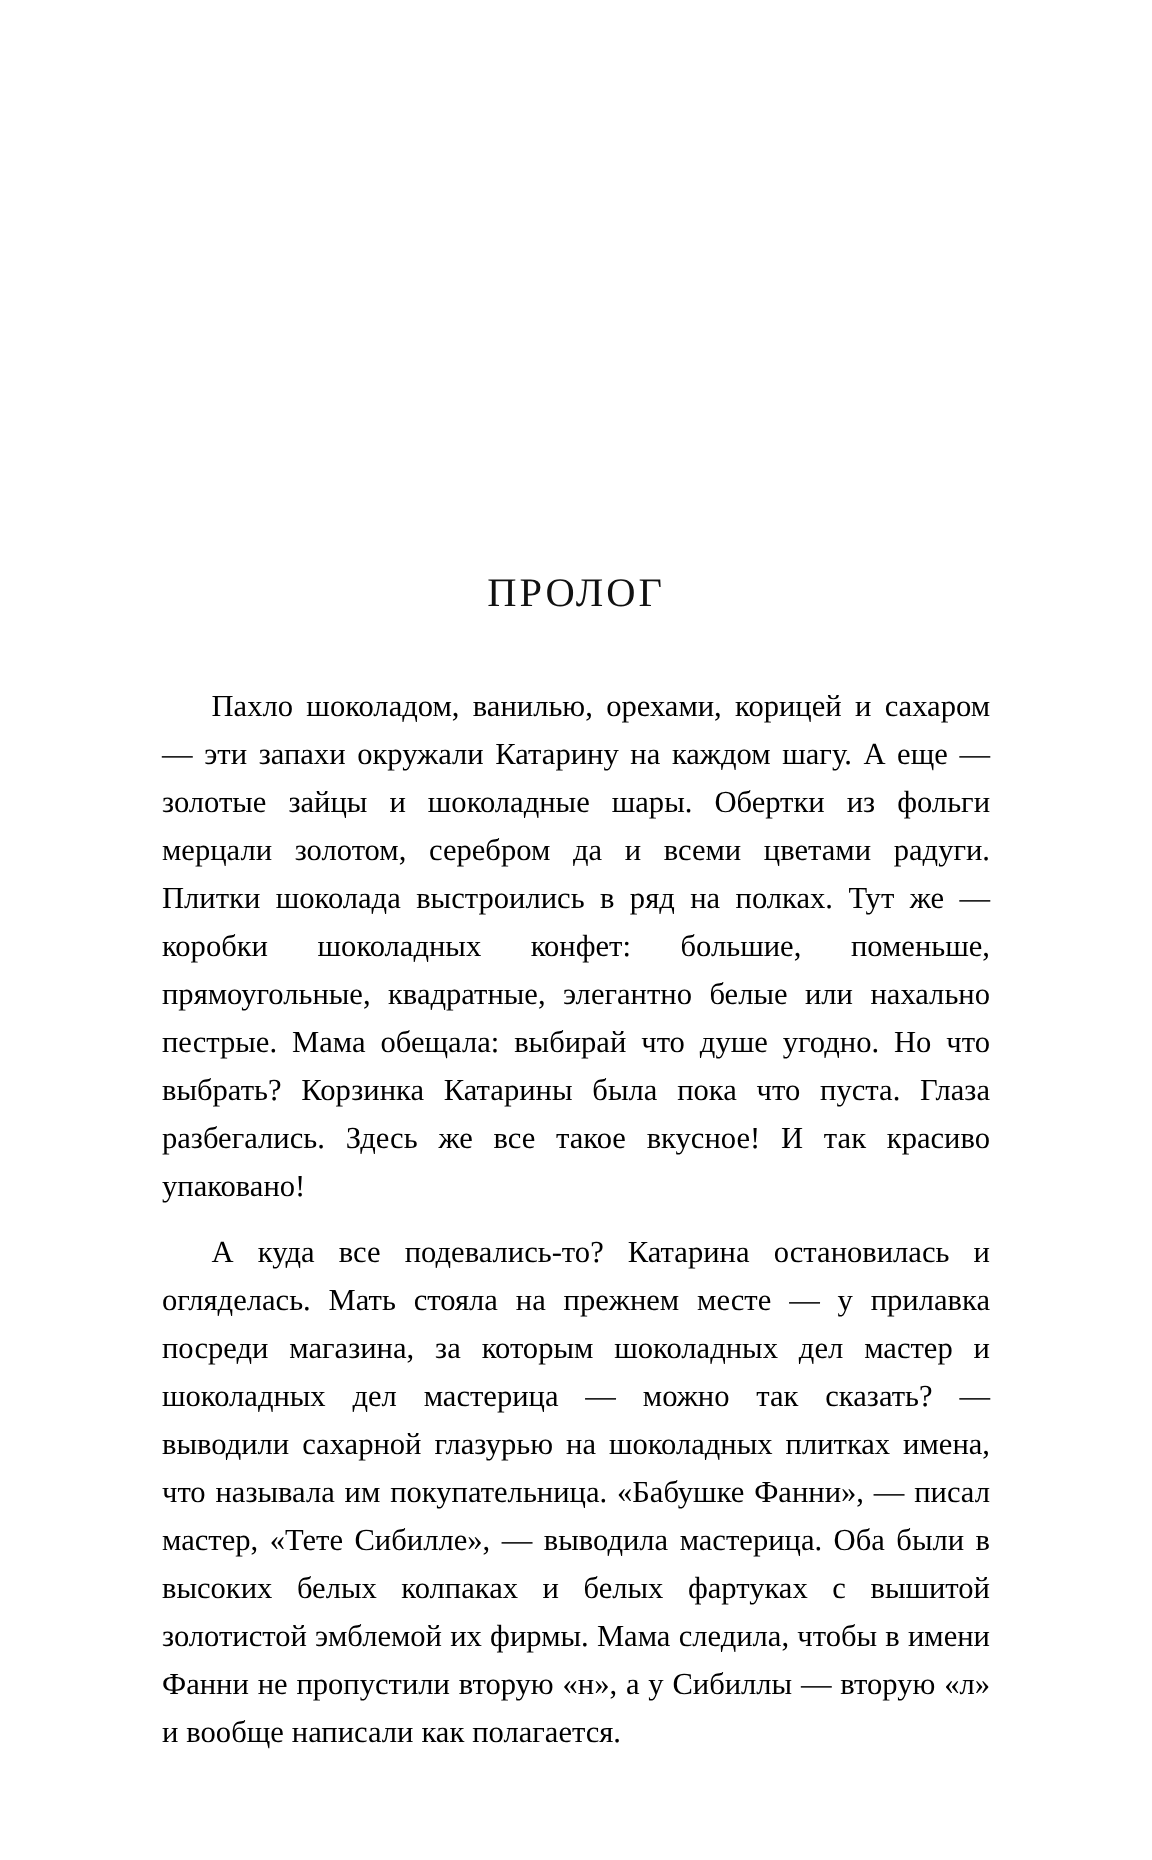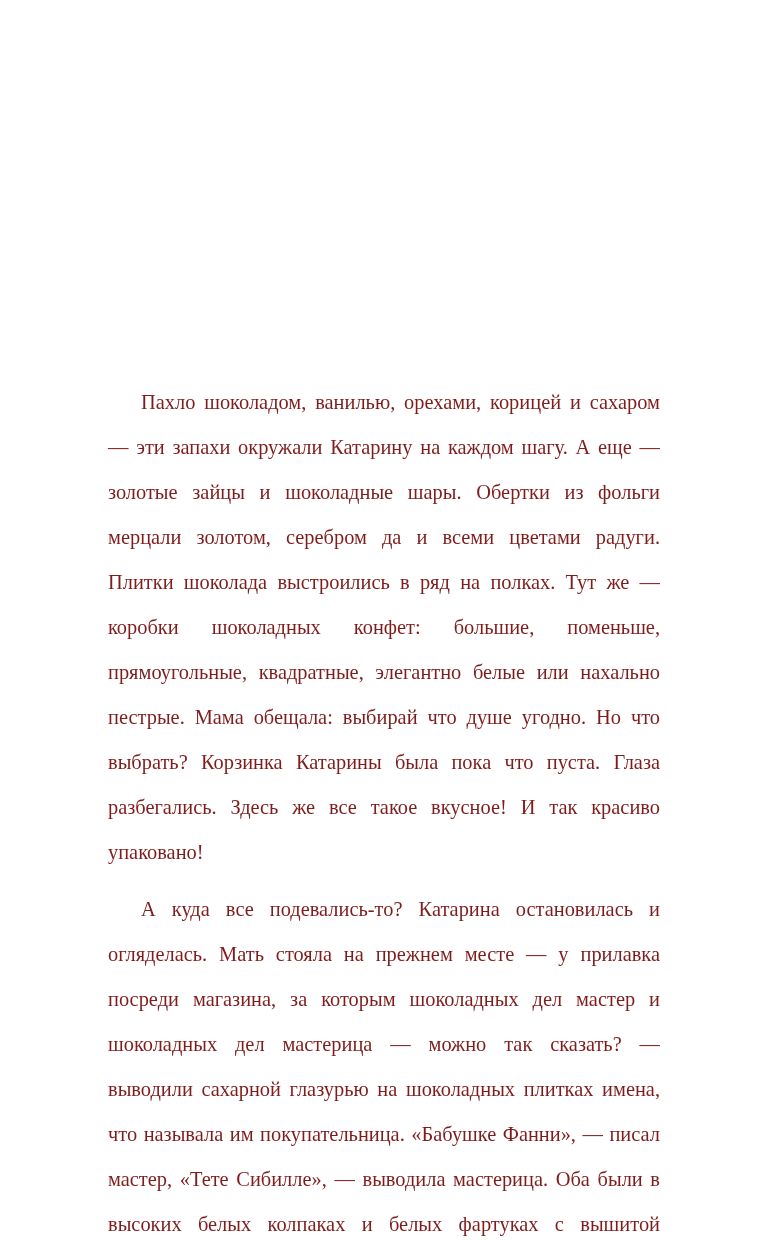--- a/index.html
+++ b/index.html
@@ -30,33 +30,34 @@
     font-size: 27px;
     letter-spacing: 2.0px;
     text-align: center;
     font-weight: normal;
     margin: 0 0 44px 0;
     color: #111111;
     font-family: "Liberation Serif", "DejaVu Serif", serif;
   }
   .para {
     font-size: 20.4px;
-    line-height: 45px;
+    line-height: 32px;
     text-align: justify;
     text-indent: 33px;
     margin: 0;
-    color: #7f1d1d;
+    color: #000000;
     hyphens: manual;
     word-spacing: 0.2px;
   }
   .para + .para {
     margin-top: 12px;
   }
 </style>
 </head>
 <body>
 
 <div class="page">
   <div class="content">
+    <h1 class="chapter-title">ПРОЛОГ</h1>
     <p class="para">Пахло шоколадом, ванилью, орехами, корицей и сахаром — эти запахи окружали Катарину на каждом шагу. А еще — золотые зайцы и шоколадные шары. Обертки из фольги мерцали золотом, серебром да и всеми цветами радуги. Плитки шоколада выстроились в ряд на полках. Тут же — коробки шоколадных конфет: большие, поменьше, прямоугольные, квадратные, элегантно белые или нахально пестрые. Мама обещала: выбирай что душе угодно. Но что выбрать? Корзинка Катарины была пока что пуста. Глаза разбегались. Здесь же все такое вкусное! И так красиво упаковано!</p>
     <p class="para">А куда все подевались-то? Катарина остановилась и огляделась. Мать стояла на прежнем месте — у прилавка посреди магазина, за которым шоколадных дел мастер и шоколадных дел мастерица — можно так сказать? — выводили сахарной глазурью на шоколадных плитках имена, что называла им покупательница. «Бабушке Фанни», — писал мастер, «Тете Сибилле», — выводила мастерица. Оба были в высоких белых колпаках и белых фартуках с вышитой золотистой эмблемой их фирмы. Мама следила, чтобы в имени Фанни не пропустили вторую «н», а у Сибиллы — вторую «л» и вообще написали как полагается.</p>
   </div>
 </div>
 
 </body></html>

